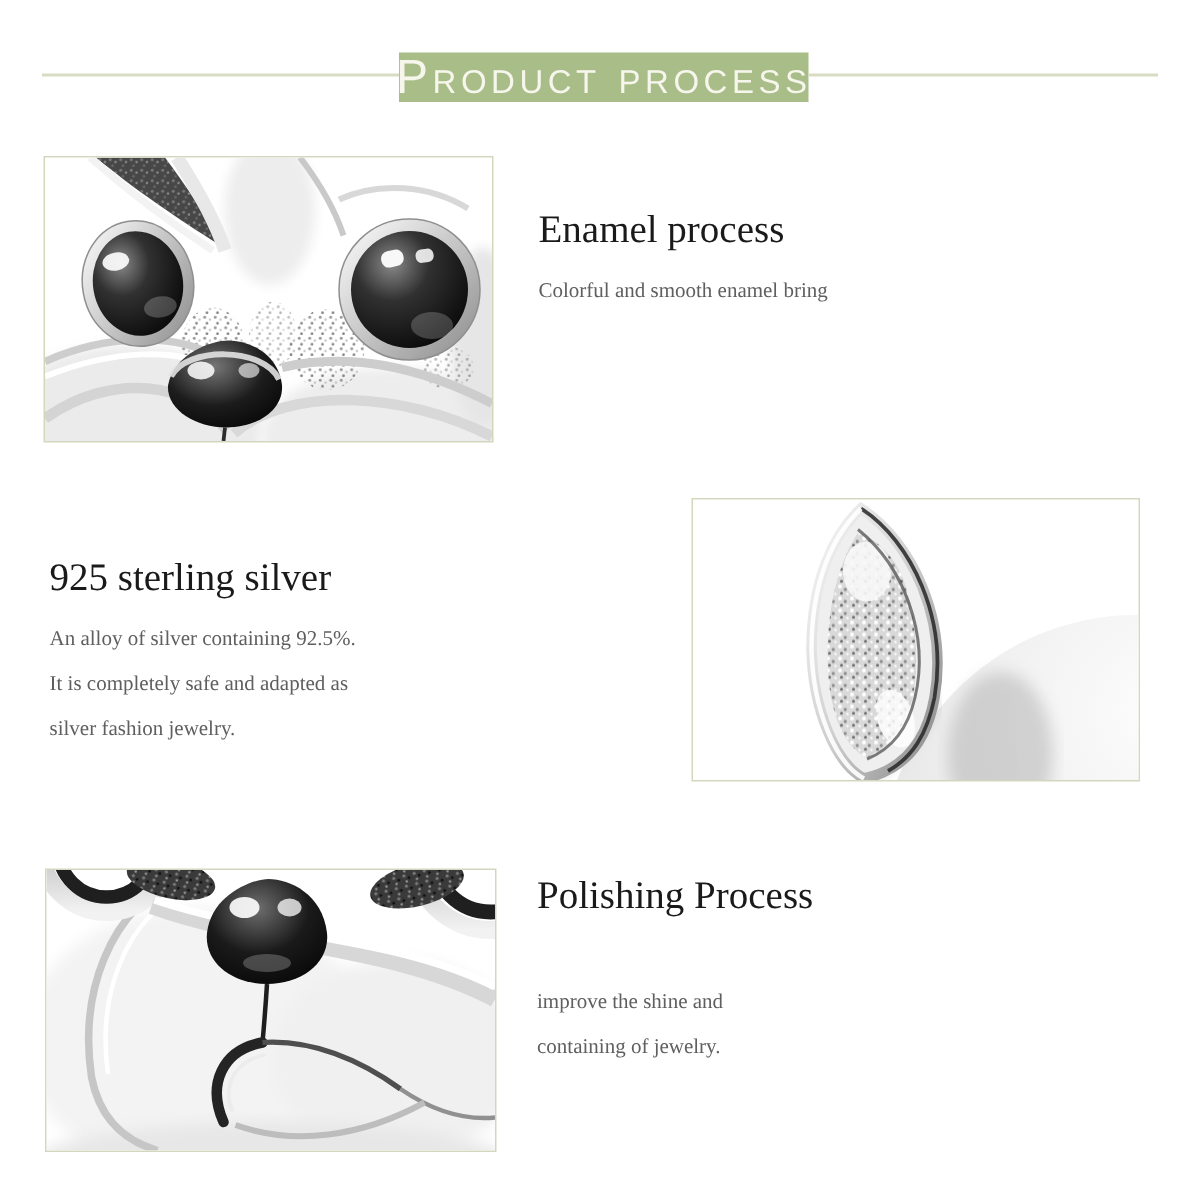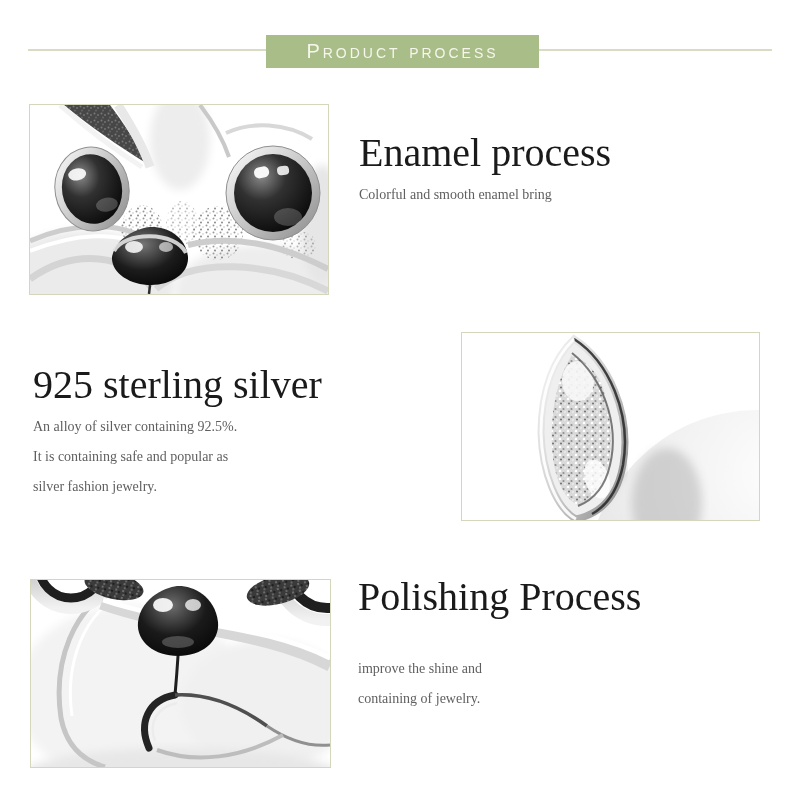--- a/index.html
+++ b/index.html
@@ -7,33 +7,33 @@
   .page{position:relative;width:800px;height:800px;background:#ffffff;overflow:hidden;
         font-family:"Liberation Serif",serif;}
 
   
   .rule{position:absolute;top:49px;height:2px;background:#d9dcc3;}
   .rule-l{left:28px;width:238px;}
   .rule-r{left:539px;width:233px;}
   .title-box{position:absolute;left:266px;top:35px;width:273px;height:33px;background:#a9bd88;
              display:flex;align-items:center;justify-content:center;}
   .title-box .title{font-family:"Liberation Sans",sans-serif;font-variant:small-caps;
-             font-size:20px;letter-spacing:3px;color:#f6f6ec;white-space:nowrap;}
+             font-size:32px;letter-spacing:3px;color:#f6f6ec;white-space:nowrap;}
 
   
   .photo{position:absolute;margin:0;box-sizing:border-box;border:1px solid #d5d7bd;
          background:#ffffff;overflow:hidden;}
   .photo svg{display:block;width:100%;height:100%;}
   .photo-1{left:29px;top:104px;width:300px;height:191px;}
   .photo-2{left:461px;top:332px;width:299px;height:189px;}
   .photo-3{left:30px;top:579px;width:301px;height:189px;}
 
   
   .copy{position:absolute;}
-  .copy h2{margin:0;font-weight:normal;font-size:40px;line-height:41px;color:#1a1a1a;}
+  .copy h2{margin:0;font-weight:normal;font-size:26px;line-height:41px;color:#1a1a1a;}
   .copy p{margin:7px 0 0;font-size:14px;line-height:30px;color:#5f5f5f;}
   .copy-1{left:359px;top:132px;width:430px;}
   .copy-2{left:33px;top:364px;width:420px;}
   .copy-3{left:358px;top:576px;width:430px;}
 </style>
 </head>
 <body>
 
 <div class="page">
 
@@ -121,21 +121,21 @@
         <span>Colorful and smooth enamel bring</span><br>
       </p>
     </div>
   </section>
 
   <section>
     <div class="copy copy-2">
       <h2>925 sterling silver</h2>
       <p>
         <span>An alloy of silver containing 92.5%.</span><br>
-        <span>It is containing safe and popular as</span><br>
+        <span>It is completely safe and adapted as</span><br>
         <span>silver fashion jewelry.</span>
       </p>
     </div>
     <figure class="photo photo-2" role="img" aria-label="Close-up of the polished sterling silver pointed ear of the dog charm">
       <svg viewBox="0 0 297 187" preserveAspectRatio="none">
         <defs>
           <radialGradient id="b-dome" cx=".55" cy=".18" r=".95">
             <stop offset="0" stop-color="#fdfdfd"></stop>
               <stop offset=".55" stop-color="#e9e9e9"></stop>
               <stop offset="1" stop-color="#bcbcbc"></stop>

